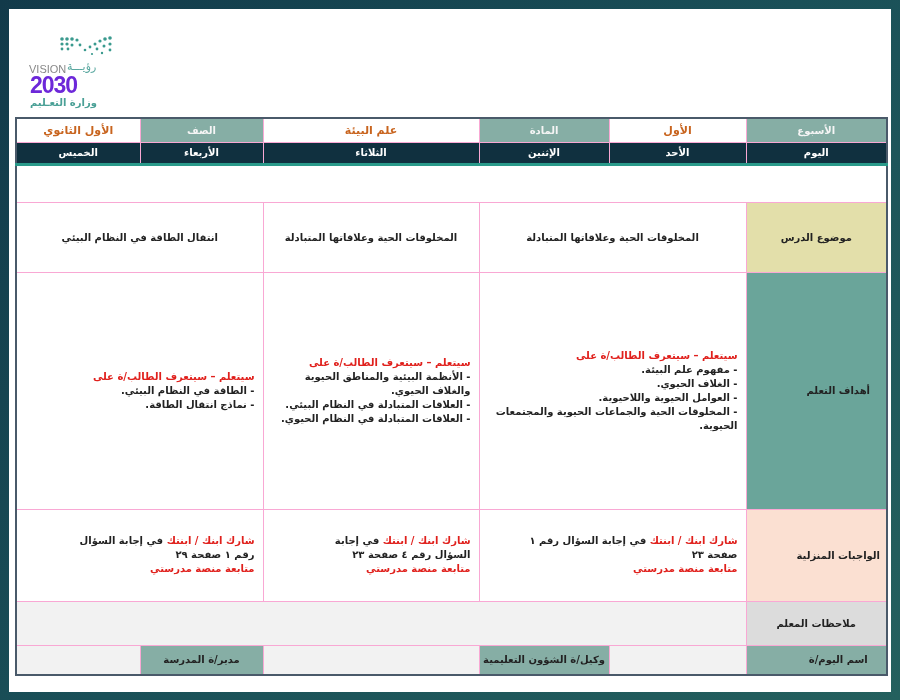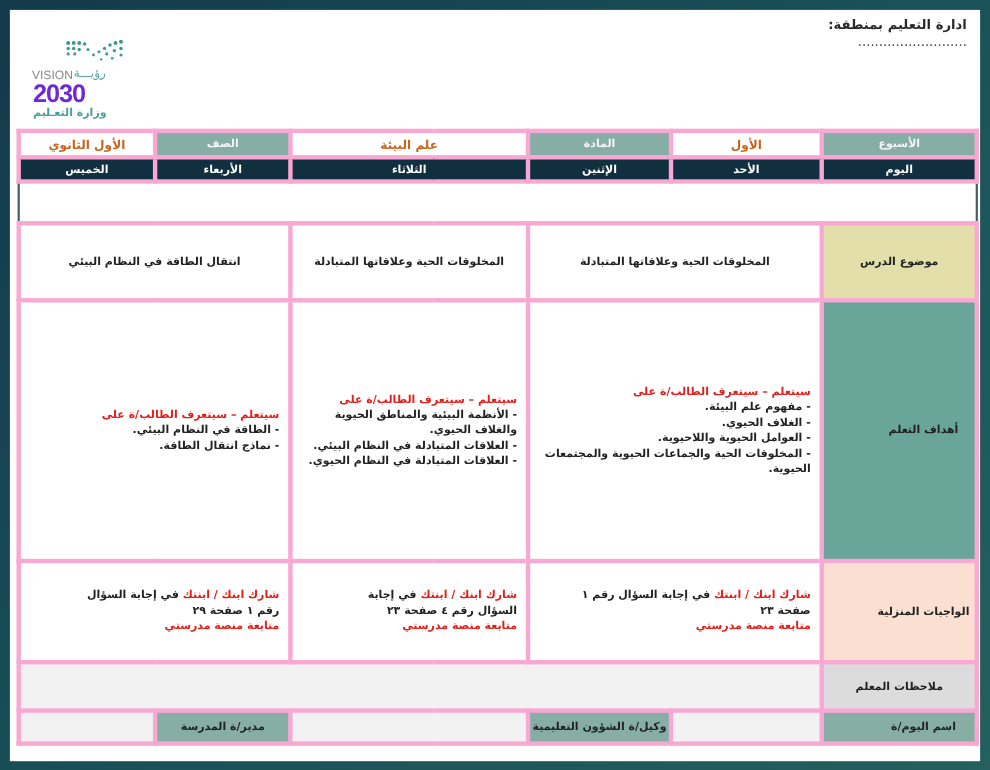--- a/index.html
+++ b/index.html
@@ -32,21 +32,21 @@
   .logo .ruya { position: absolute; left: 45px; top: 27px; font-size: 11px; color: #5aa8a0; direction: rtl; }
   .logo .year { position: absolute; left: 8px; top: 39px; font-size: 23px; font-weight: bold; color: #6d28d9; font-family: "Liberation Sans", sans-serif; letter-spacing: -1px; }
   .logo .ministry { position: absolute; left: 8px; top: 64px; font-size: 10px; color: #4aa096; direction: rtl; font-weight: bold; }
 
   table.plan {
     position: absolute; left: 6px; top: 108px; width: 871px;
     border-collapse: collapse; table-layout: fixed; direction: rtl;
     border: 2px solid #4a5a6a;
   }
   table.plan td {
-    border: 4px solid #f9a8d4; text-align: center; vertical-align: middle;
+    border: 1px solid #f9a8d4; text-align: center; vertical-align: middle;
     font-size: 10px; font-weight: bold; color: #222;
   }
   .teal { background: #86aea5; color: #f5f5f5 !important; }
   .orange-txt { color: #c8641e !important; font-size: 11px !important; }
   .dark { background: #10303f; color: #ffffff !important; font-size: 10px; height: 22px; }
   .r-week td { height: 24px; }
   .spacer td { height: 38px; border-top: 3px solid #2a9a8a !important; border-left: none !important; border-right: none !important; }
   .r-topic td { height: 70px; }
   .label-yellow { background: #e3dfaa; }
   .label-teal { background: #6aa59a; padding-left: 44px; }
@@ -66,24 +66,20 @@
   }
   .red { color: #e0201c; }
   .goal-line { color: #222; }
 </style>
 </head>
 <body>
 
 <div class="page">
 
   <div class="hdr-right">
-    <div>
-      <span>ادارة التعليم بمنطقة:</span>
-      <span class="dots">..........................</span>
-    </div>
   </div>
 
 
   <div class="logo">
     <svg width="95" height="30" style="position:absolute;left:0;top:0">
       <g fill="#3a9a8e">
         <circle cx="40" cy="6" r="1.8"></circle>
           <circle cx="45" cy="6" r="1.8"></circle>
           <circle cx="50" cy="6" r="1.8"></circle>
           <circle cx="55" cy="7" r="1.6"></circle>

